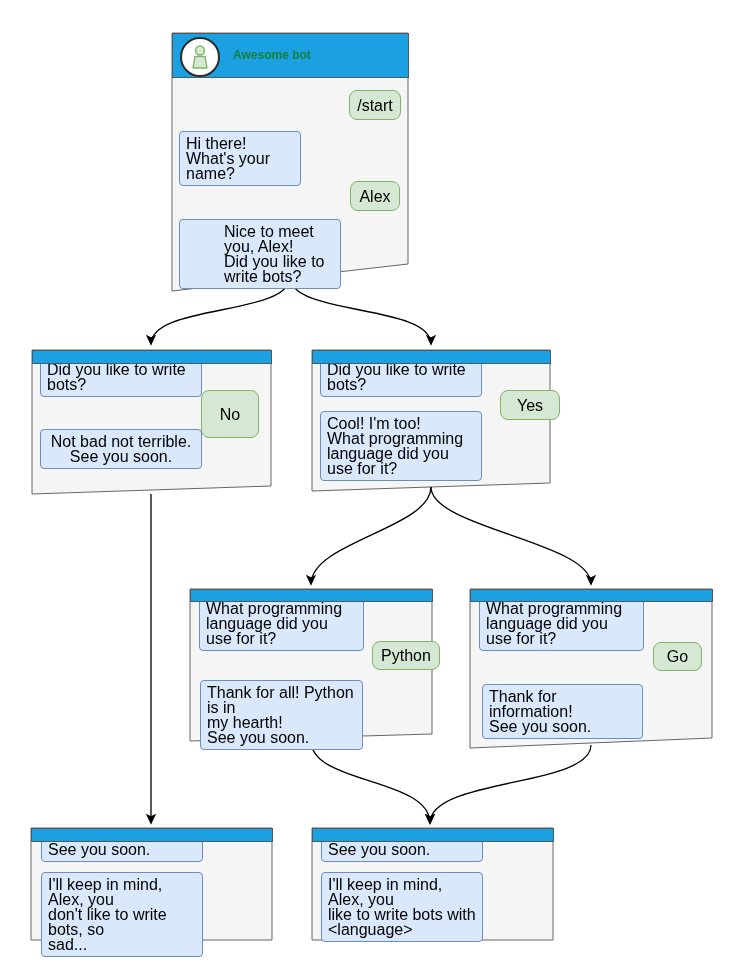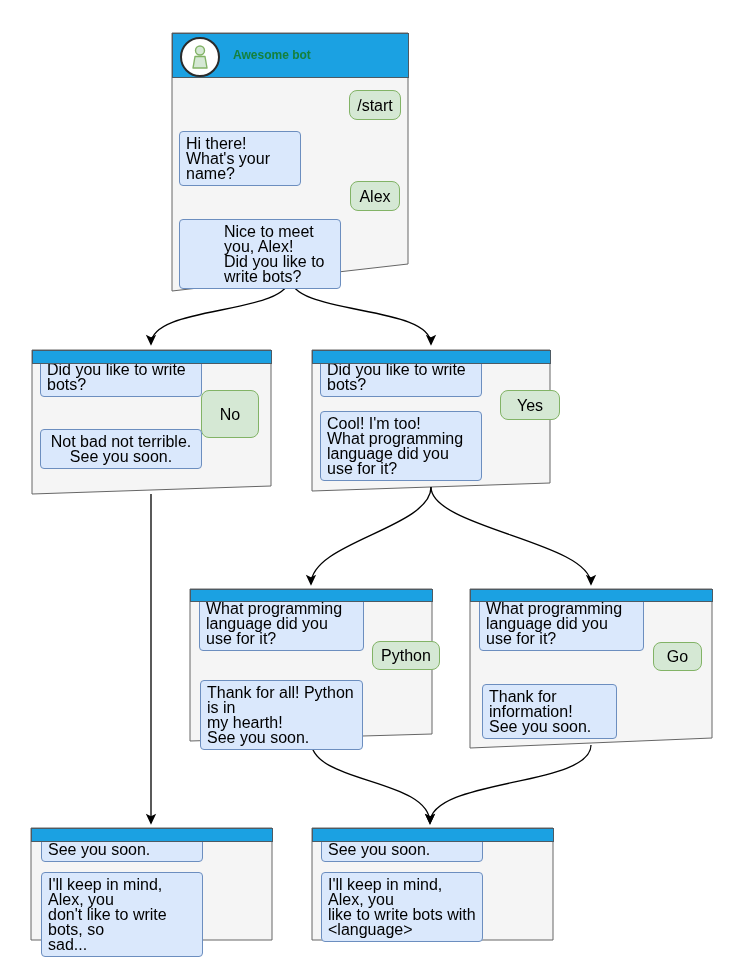--- a/index.html
+++ b/index.html
@@ -129,21 +129,21 @@
 language did you use for it?</div>
   <div class="bubble user" style="left:372px;top:641px;width:68px;height:29px;">Python</div>
   <div class="bubble bot" style="left:200px;top:680px;width:163px;">Thank for all! Python is in
 my hearth!
 See you soon.</div>
 
   <div class="titlebar" style="left:470px;top:589px;width:243px;height:13px;"></div>
   <div class="bubble bot" style="left:479px;top:596px;width:165px;">What programming
 language did you use for it?</div>
   <div class="bubble user" style="left:653px;top:642px;width:49px;height:29px;">Go</div>
-  <div class="bubble bot" style="left:482px;top:684px;width:135px;">Thank for information!
+  <div class="bubble bot" style="left:482px;top:684px;width:161px;">Thank for information!
 See you soon.</div>
 
   <div class="titlebar" style="left:31px;top:828px;width:242px;height:14px;"></div>
   <div class="bubble bot" style="left:41px;top:837px;width:162px;">See you soon.</div>
   <div class="bubble bot" style="left:41px;top:872px;width:162px;">I'll keep in mind, Alex, you
 don't like to write bots, so
 sad...</div>
 
   <div class="titlebar" style="left:312px;top:828px;width:242px;height:14px;"></div>
   <div class="bubble bot" style="left:321px;top:837px;width:162px;">See you soon.</div>

